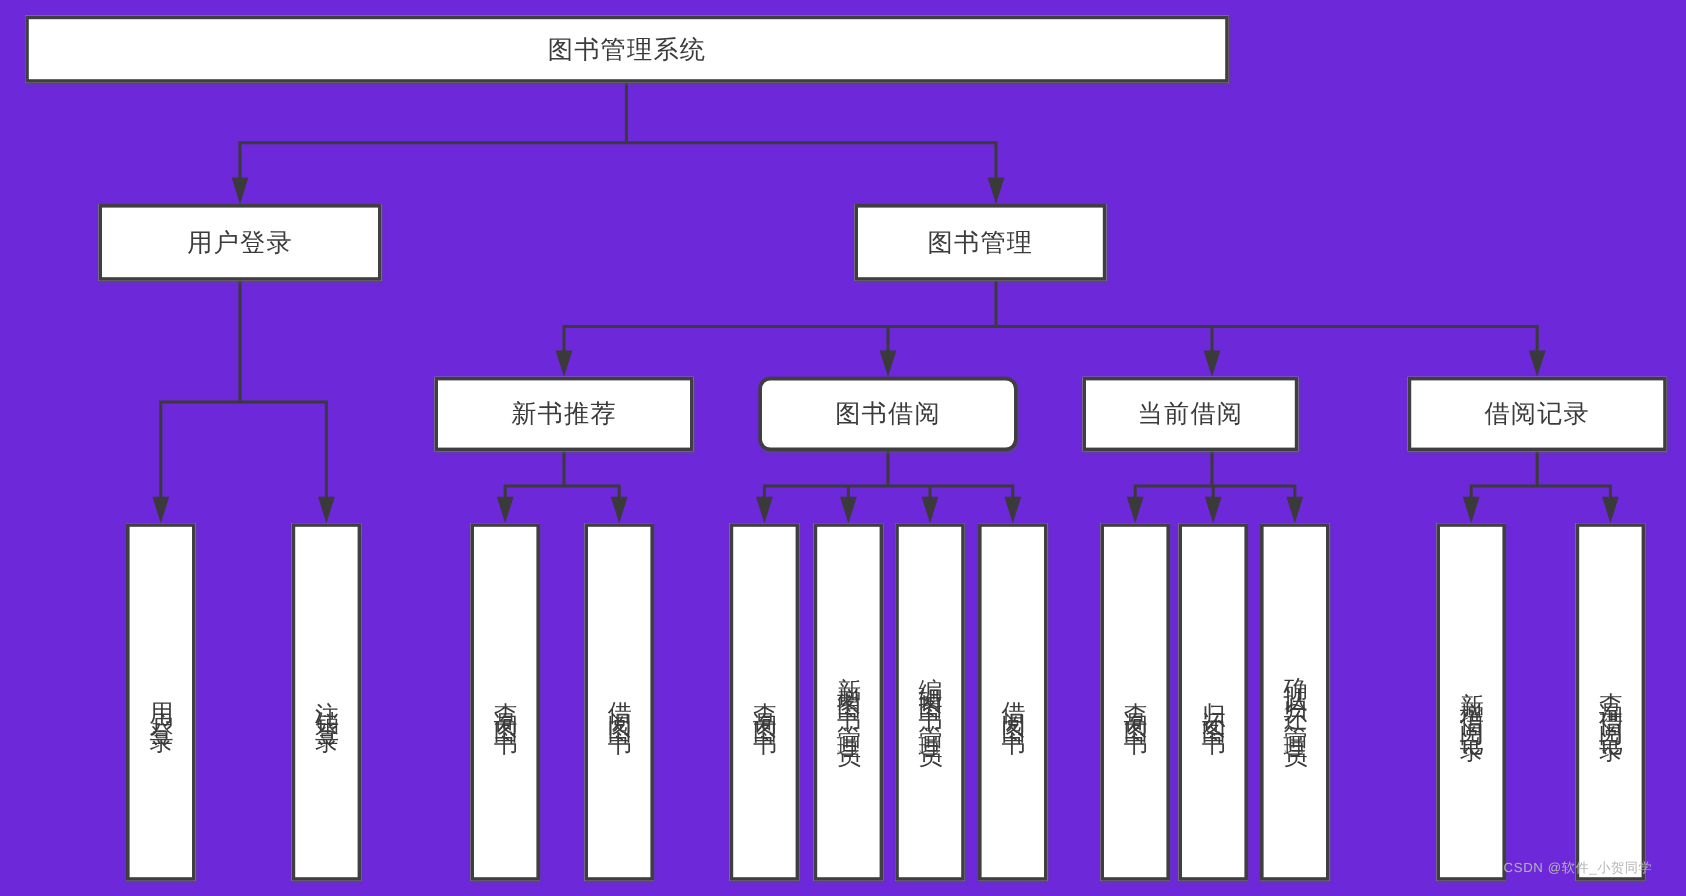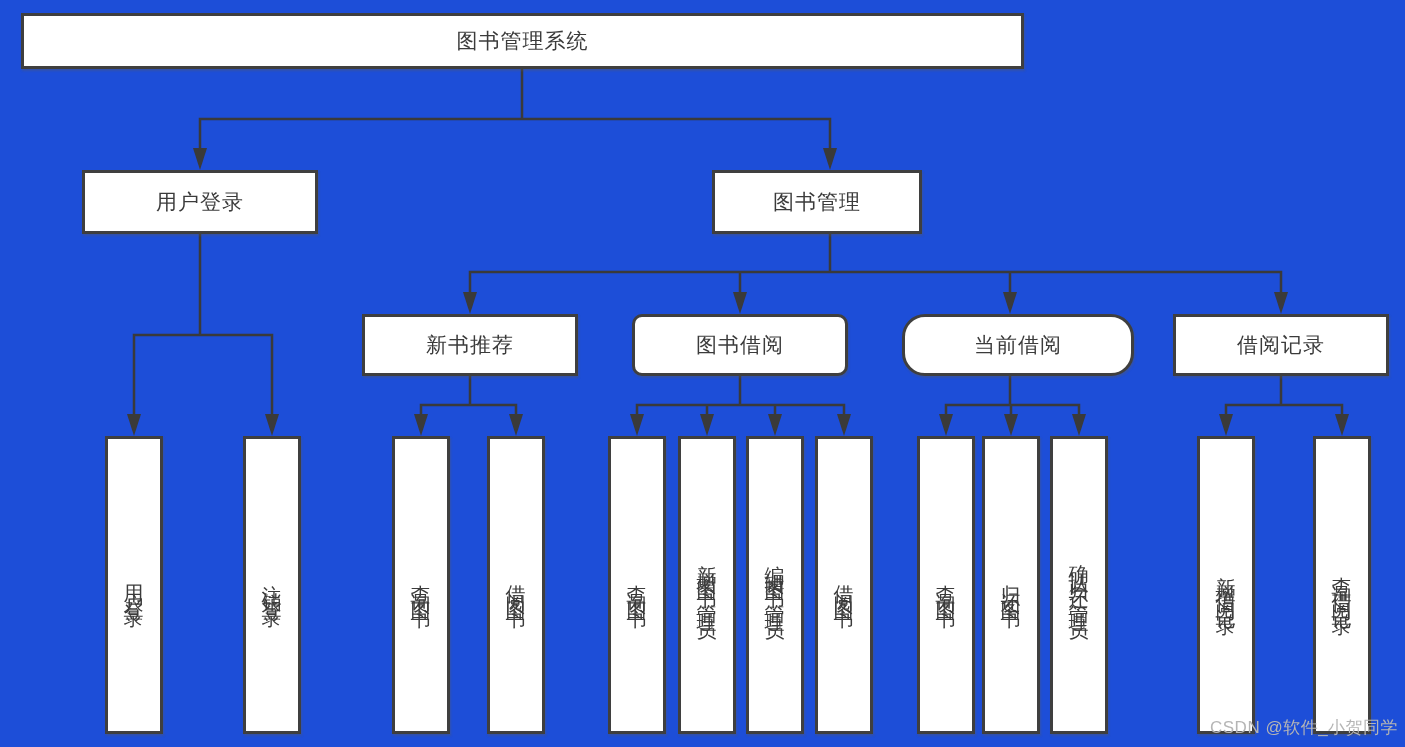--- a/index.html
+++ b/index.html
@@ -1,20 +1,20 @@
 <!DOCTYPE html>
 <html><head>
 <meta charset="utf-8">
 <style>
   html, body { margin: 0; padding: 0; background: #ffffff; }
   .canvas {
     position: relative;
     width: 1405px;
     height: 747px;
-    background: #1d4ed8;
+    background: #6d28d9;
     font-family: "Liberation Sans", "DejaVu Sans", sans-serif;
     overflow: hidden;
   }
   .connectors { position: absolute; left: 0; top: 0; }
   .connectors path { fill: none; stroke: #3a3a3a; stroke-width: 2.5; }
   .connectors polygon { fill: #3a3a3a; }
   .node {
     position: absolute;
     box-sizing: border-box;
     background: #ffffff;
@@ -29,23 +29,23 @@
   .vbox { width: 58px; }
   .vtext {
     writing-mode: vertical-rl;
     text-orientation: upright;
     font-size: 20px;
     letter-spacing: 8px;
     line-height: 1;
   }
   .watermark {
     position: absolute;
-    left: 1210px;
+    left: 1253px;
     top: 716px;
-    font-size: 17px;
+    font-size: 11px;
     color: #b5b5b5;
     letter-spacing: 0.5px;
     white-space: nowrap;
     z-index: 5;
   }
 </style>
 </head>
 <body>
 
 <div class="canvas">
@@ -93,21 +93,21 @@
   <div class="node hbox" style="left:712px; top:170px; width:210px; height:64px;">
     <span>图书管理</span>
   </div>
 
   <div class="node hbox" style="left:362px; top:314px; width:216px; height:62px;">
     <span>新书推荐</span>
   </div>
   <div class="node hbox" style="left:632px; top:314px; width:216px; height:62px;border-radius:10px;">
     <span>图书借阅</span>
   </div>
-  <div class="node hbox" style="left:902px; top:314px; width:232px; height:62px;border-radius:23px;">
+  <div class="node hbox" style="left:902px; top:314px; width:180px; height:62px;">
     <span>当前借阅</span>
   </div>
   <div class="node hbox" style="left:1173px; top:314px; width:216px; height:62px;">
     <span>借阅记录</span>
   </div>
 
   <div class="node vbox" style="left:105px; top:436px; height:298px;">
     <span class="vtext">用户登录</span>
   </div>
   <div class="node vbox" style="left:243px; top:436px; height:298px;">

